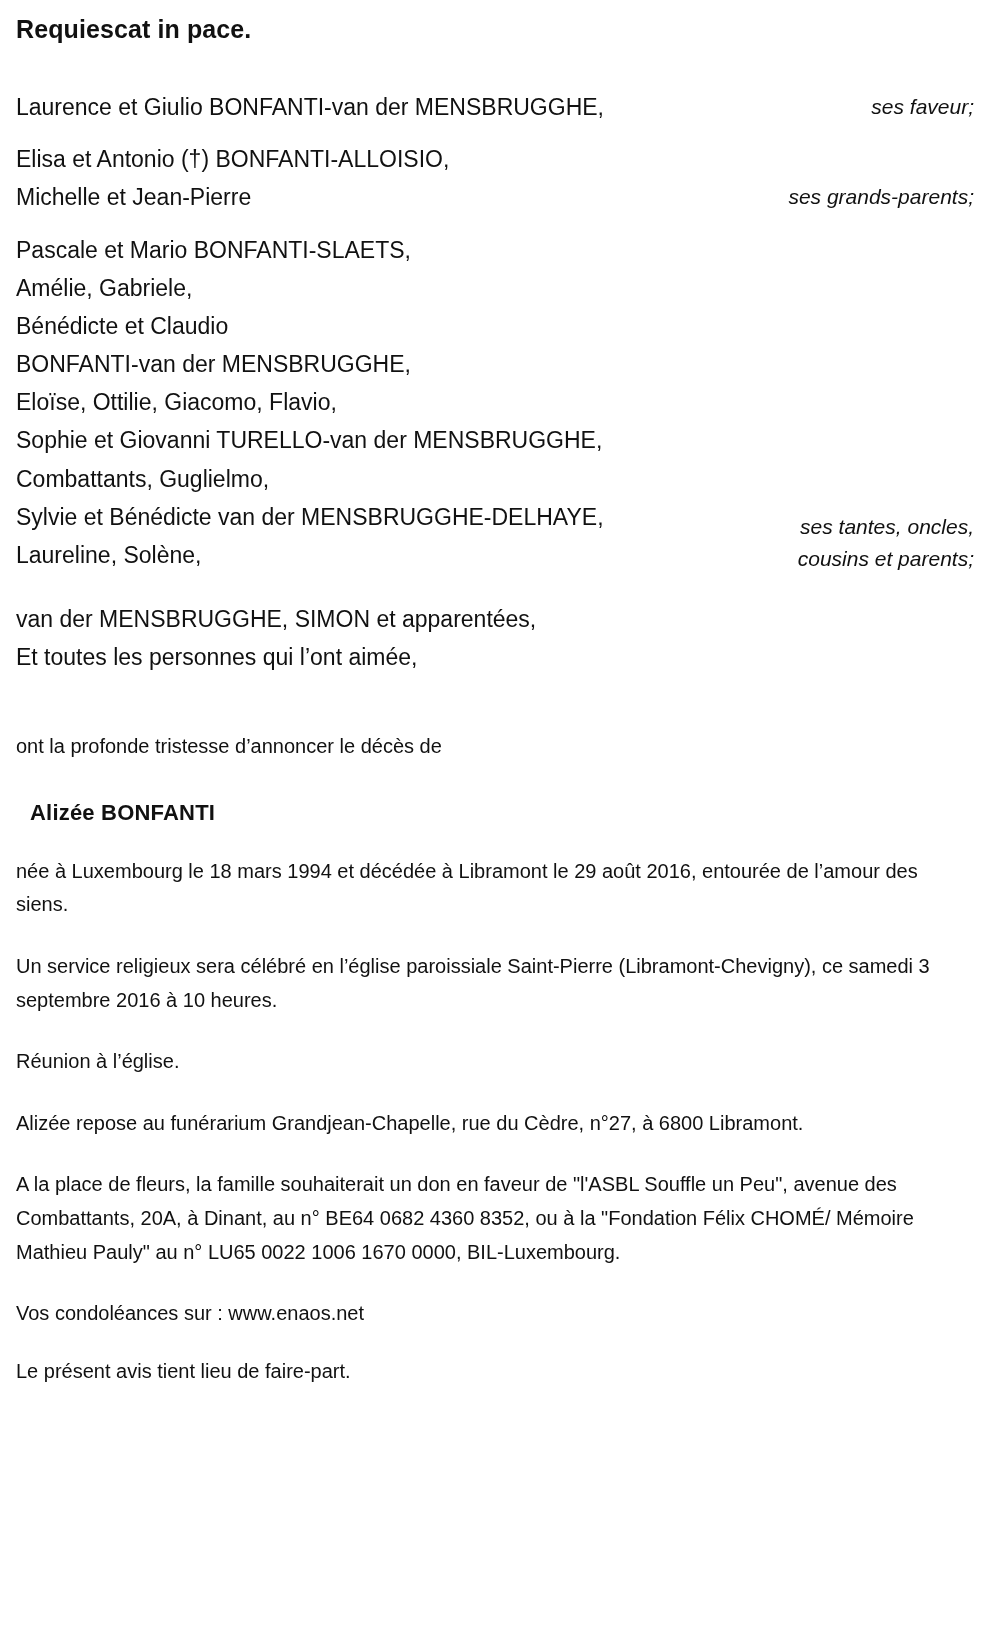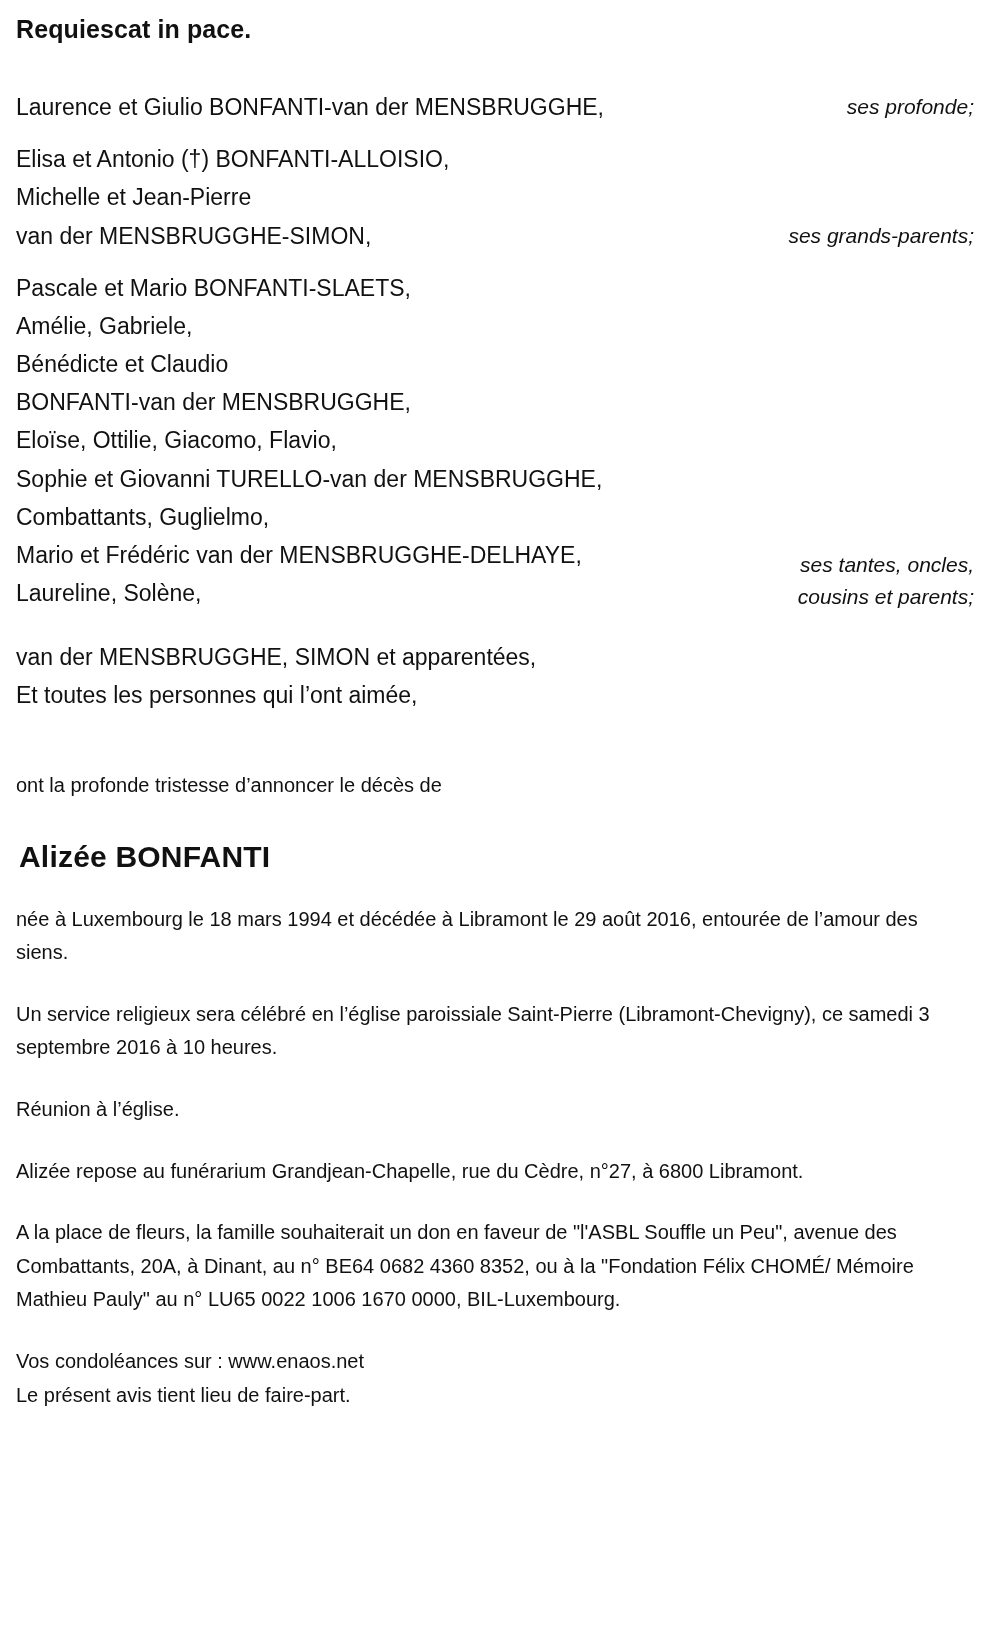--- a/index.html
+++ b/index.html
@@ -66,77 +66,76 @@
   .gap-sm { height: 14px; }
   .gap-md { height: 26px; }
 
   
   .announce {
     font-size: 20px;
     line-height: 1.6;
     margin: 54px 0 0 0;
   }
   .deceased {
-    font-size: 30px;
+    font-size: 22px;
     font-weight: bold;
     letter-spacing: 0.2px;
-    margin: 38px 0 0 3px;
+    margin: 38px 0 0 14px;
     line-height: 1.2;
   }
   .para {
     font-size: 20px;
     line-height: 1.68;
     margin: 28px 0 0 0;
     max-width: 940px;
   }
-  .para.last { margin-top: 0; }
+  .para.last { margin-top: 24px; }
 </style>
 </head>
 <body>
 
 <div class="page">
 
   <h1 class="requiescat">Requiescat in pace.</h1>
 
   <div class="survivors">
 
     <div class="surv-row">
       <div class="names-col">
         <div class="nameline">Laurence et Giulio BONFANTI-van der MENSBRUGGHE,</div>
       </div>
       <div class="rel-col">
-        <span class="rel-line">ses profonde;</span>
+        <span class="rel-line">ses faveur;</span>
       </div>
     </div>
 
     <div class="gap-sm"></div>
 
     <div class="surv-row">
       <div class="names-col">
         <div class="nameline">Elisa et Antonio (†) BONFANTI-ALLOISIO,</div>
         <div class="nameline">Michelle et Jean-Pierre</div>
-        <div class="nameline">van der MENSBRUGGHE-SIMON,</div>
       </div>
       <div class="rel-col" style="align-self:flex-end;">
         <span class="rel-line">ses grands-parents;</span>
       </div>
     </div>
 
     <div class="gap-sm"></div>
 
     <div class="surv-row">
       <div class="names-col">
         <div class="nameline">Pascale et Mario BONFANTI-SLAETS,</div>
         <div class="nameline">Amélie, Gabriele,</div>
         <div class="nameline">Bénédicte et Claudio</div>
         <div class="nameline">BONFANTI-van der MENSBRUGGHE,</div>
         <div class="nameline">Eloïse, Ottilie, Giacomo, Flavio,</div>
         <div class="nameline">Sophie et Giovanni TURELLO-van der MENSBRUGGHE,</div>
         <div class="nameline">Combattants, Guglielmo,</div>
-        <div class="nameline">Mario et Frédéric van der MENSBRUGGHE-DELHAYE,</div>
+        <div class="nameline">Sylvie et Bénédicte van der MENSBRUGGHE-DELHAYE,</div>
         <div class="nameline">Laureline, Solène,</div>
       </div>
       <div class="rel-col" style="align-self:flex-end; line-height:1.5;margin-top:21px;">
         <span class="rel-line">ses tantes, oncles,</span>
         <span class="rel-line">cousins et parents;</span>
       </div>
     </div>
 
     <div class="gap-md"></div>
 

